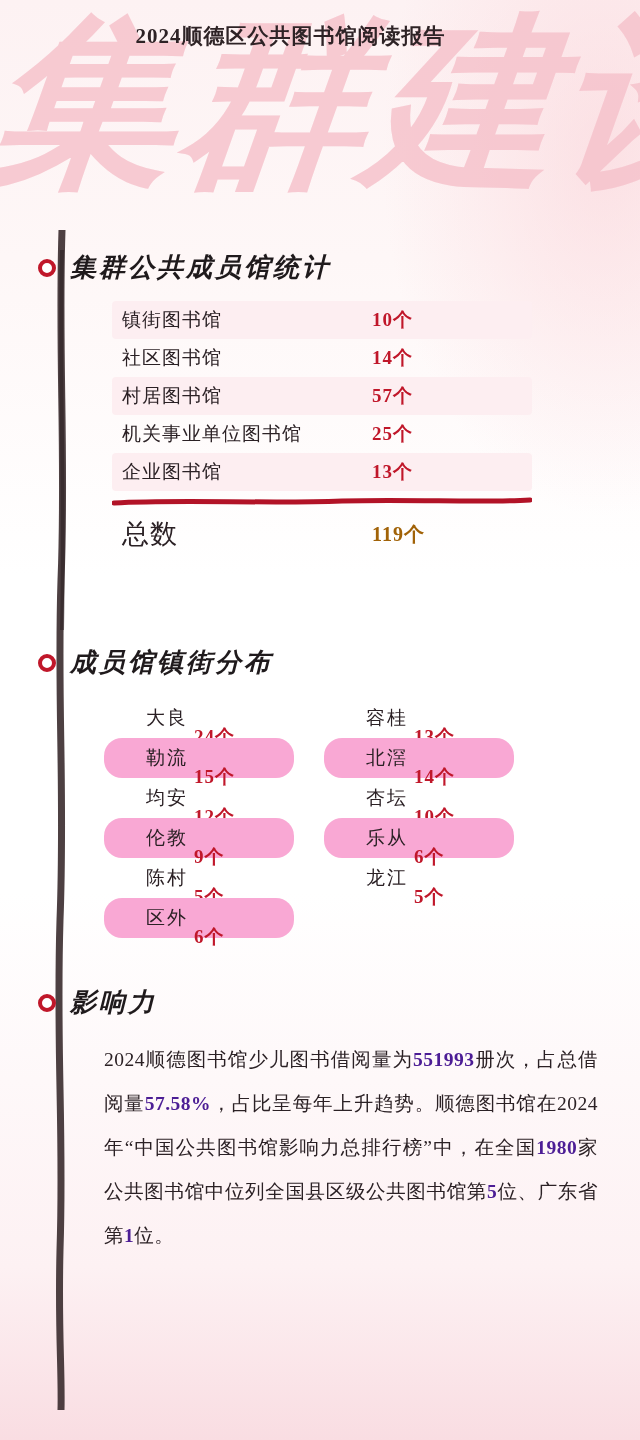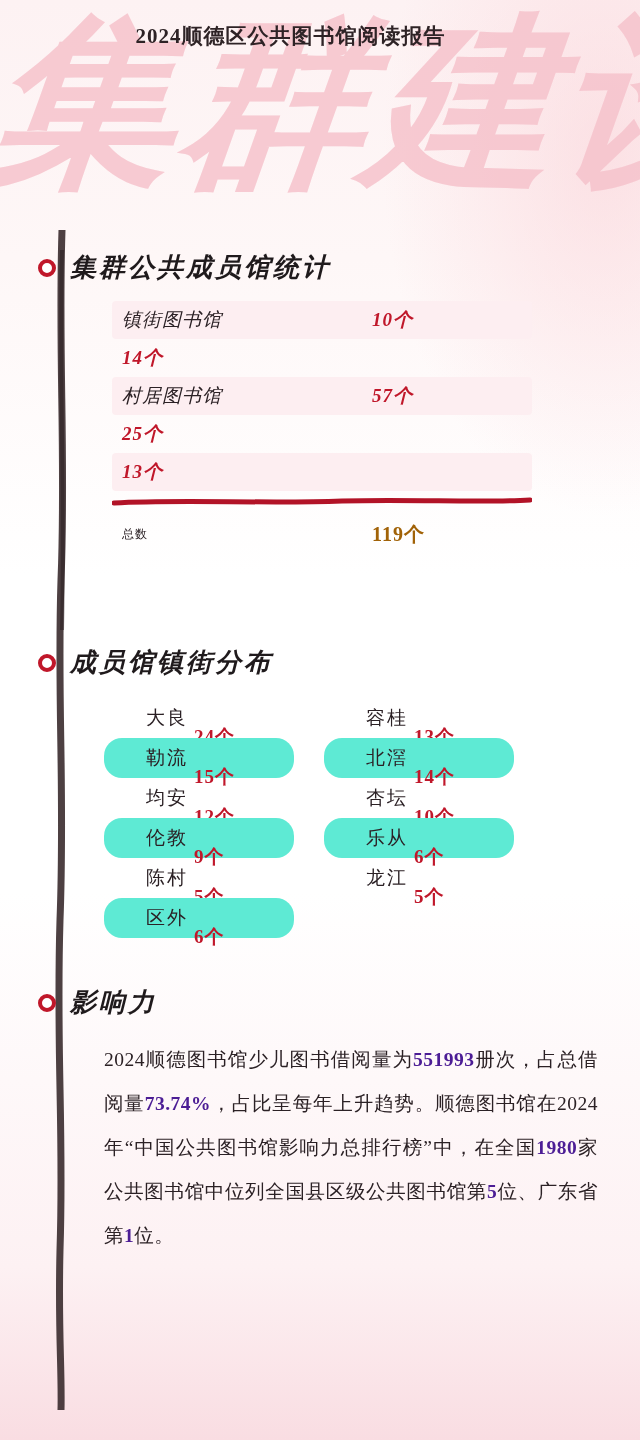--- a/index.html
+++ b/index.html
@@ -127,21 +127,20 @@
     padding-left: 112px;
   }
   .stat-row {
     display: flex;
     align-items: center;
     height: 38px;
     width: 420px;
     box-sizing: border-box;
     padding-left: 10px;
     border-radius: 4px;
-    font-style: italic;
   }
   .stat-row.alt {
     background: #fdeef1;
   }
   .stat-label {
     font-size: 19px;
     color: #2b2125;
     letter-spacing: 1px;
     flex: 0 0 250px;
   }
@@ -158,41 +157,41 @@
   }
   .total-row {
     display: flex;
     align-items: center;
     height: 40px;
     width: 420px;
     padding-left: 10px;
     margin-left: 112px;
     box-sizing: border-box;
   }
-  .total-row .stat-label { font-size: 12px; }
+  .total-row .stat-label { font-size: 27px; }
   .total-row .stat-value { font-size: 20px; color: #a16207; }
 
   
   .town-grid {
     margin-top: 18px;
     padding-left: 104px;
     display: grid;
     grid-template-columns: 190px 190px;
     column-gap: 30px;
     row-gap: 0px;
   }
   .town-cell {
     display: flex;
     align-items: center;
     height: 40px;
     padding: 0 12px;
     box-sizing: border-box;
     border-radius: 18px;
   }
-  .town-cell.alt { background: #5eead4; }
+  .town-cell.alt { background: #f9a8d4; }
   .town-name {
     font-size: 19px;
     color: #2b2125;
     letter-spacing: 2px;
     flex: 0 0 72px;
     text-align: right;
   }
   .town-value {
     font-size: 19px;
     color: #c0172a;
@@ -242,30 +241,33 @@
       <span class="bullet"></span>
       <span class="sec-title">集群公共成员馆统计</span>
     </div>
 
     <div class="stat-list">
       <div class="stat-row alt">
         <span class="stat-label">镇街图书馆</span>
         <span class="stat-value">10个</span>
       </div>
       <div class="stat-row">
+        <span class="stat-label">社区图书馆</span>
         <span class="stat-value">14个</span>
       </div>
       <div class="stat-row alt">
         <span class="stat-label">村居图书馆</span>
         <span class="stat-value">57个</span>
       </div>
       <div class="stat-row">
+        <span class="stat-label">机关事业单位图书馆</span>
         <span class="stat-value">25个</span>
       </div>
       <div class="stat-row alt">
+        <span class="stat-label">企业图书馆</span>
         <span class="stat-value">13个</span>
       </div>
     </div>
 
     <svg class="divider" viewBox="0 0 420 9" preserveAspectRatio="none">
       <path d="M2 6 C70 2, 150 7, 230 4 C300 2, 370 6, 418 3" stroke="#b21327" stroke-width="5" fill="none" stroke-linecap="round"></path>
     </svg>
 
     <div class="total-row">
       <span class="stat-label">总数</span>
@@ -333,17 +335,17 @@
     </div>
   </div>
 
   <div class="section" style="top:985px;">
     <div class="sec-head">
       <span class="bullet"></span>
       <span class="sec-title">影响力</span>
     </div>
 
     <div class="para">
-      <span>2024顺德图书馆少儿图书借阅量为</span><span class="hl">551993</span><span>册次，占总借阅量</span><span class="hl">73.74%</span><span>，占比呈每年上升趋势。顺德图书馆在2024年“中国公共图书馆影响力总排行榜”中，在全国</span><span class="hl">1980</span><span>家公共图书馆中位列全国县区级公共图书馆第</span><span class="hl">5</span><span>位、广东省第</span><span class="hl">1</span><span>位。</span>
+      <span>2024顺德图书馆少儿图书借阅量为</span><span class="hl">551993</span><span>册次，占总借阅量</span><span class="hl">57.58%</span><span>，占比呈每年上升趋势。顺德图书馆在2024年“中国公共图书馆影响力总排行榜”中，在全国</span><span class="hl">1980</span><span>家公共图书馆中位列全国县区级公共图书馆第</span><span class="hl">5</span><span>位、广东省第</span><span class="hl">1</span><span>位。</span>
     </div>
   </div>
 
 </div>
 
 </body></html>

